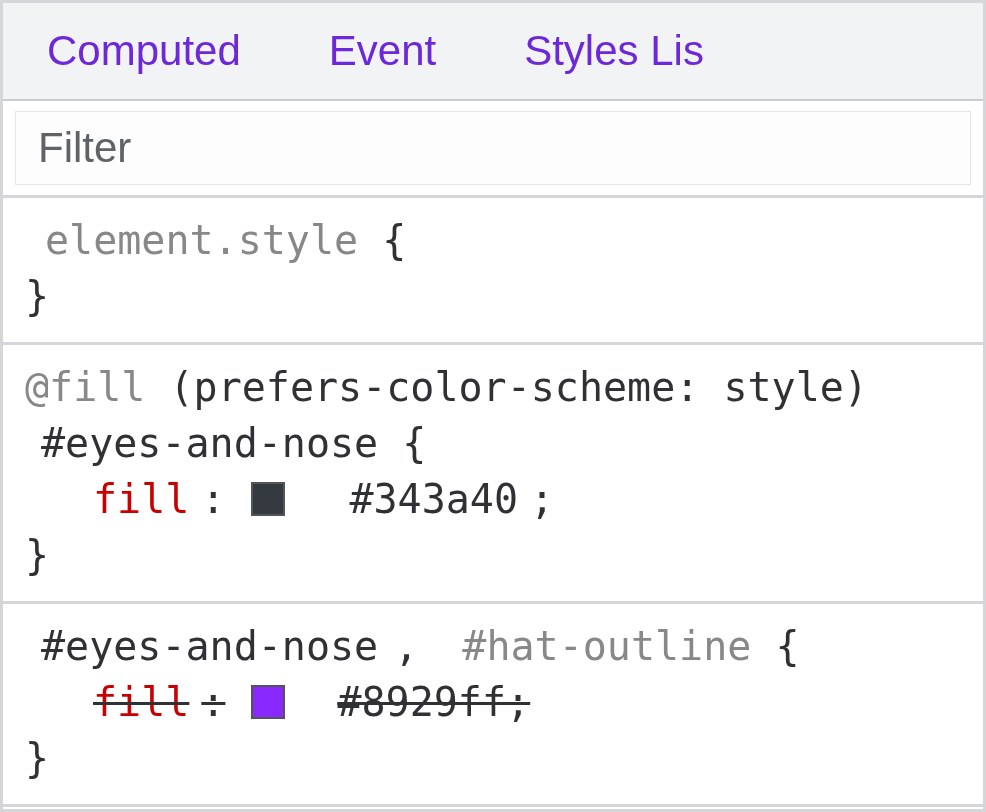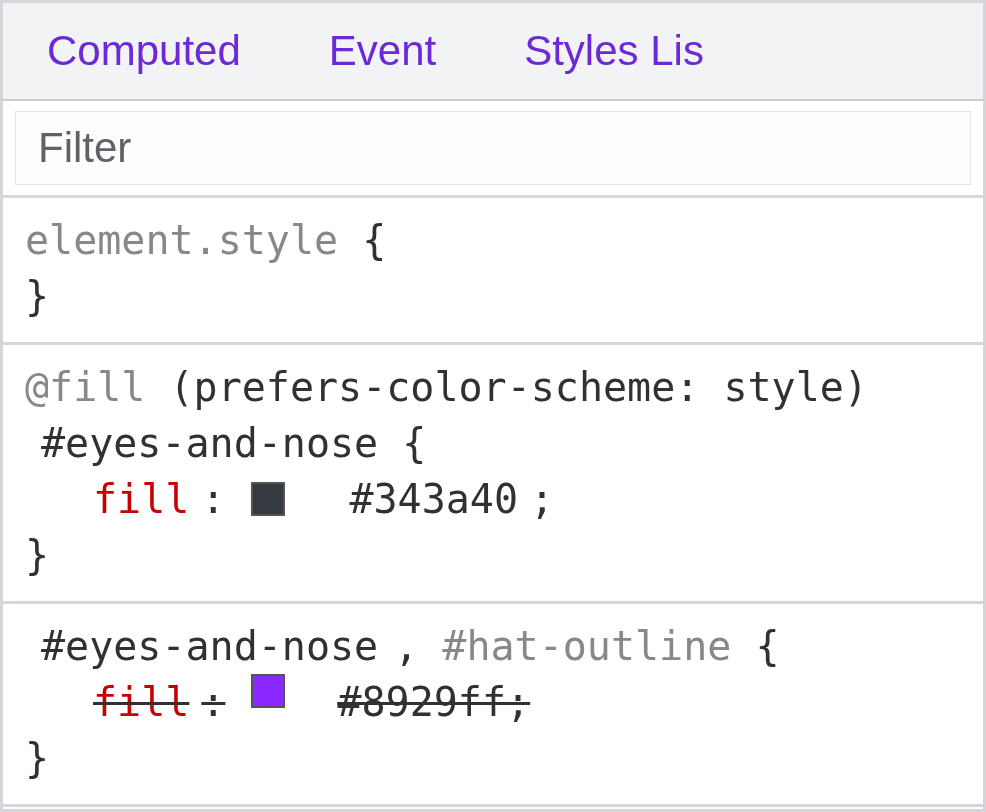--- a/index.html
+++ b/index.html
@@ -67,21 +67,21 @@
     flex: 1;
     overflow: hidden;
     font-family: ui-monospace, SFMono-Regular, Menlo, Consolas, monospace;
     font-size: 40px;
     line-height: 1.4;
   }
   .rule-block {
     padding: 14px 22px 18px 22px;
     border-bottom: 3px solid #d4d6da;
   }
-  .sel-gray { color: #888; }
+  .sel-gray { color: #888; margin-left: 20px; }
   .sel-black { color: #303134; margin-left: 16px; }
   .brace { color: #303134; }
   .at-kw { color: #888; }
   .at-cond { color: #303134; }
   .decl {
     padding-left: 68px;
     display: flex;
     align-items: center;
     gap: 12px;
   }
@@ -100,21 +100,21 @@
   .overridden .punct,
   .overridden .val,
   .overridden .swatch-wrap {
     text-decoration: line-through;
     text-decoration-color: #303134;
     text-decoration-thickness: 3px;
   }
   .overridden .prop {
     color: #c80000;
   }
-  .swatch-wrap { display:inline-flex; align-items:flex-start; }
+  .swatch-wrap { display:inline-flex; align-items:center; }
 </style>
 </head>
 <body>
 
 <div class="panel">
 
   <div class="tabs">
     <div class="tab">Computed</div>
     <div class="tab">Event</div>
     <div class="tab">Styles Lis</div>

